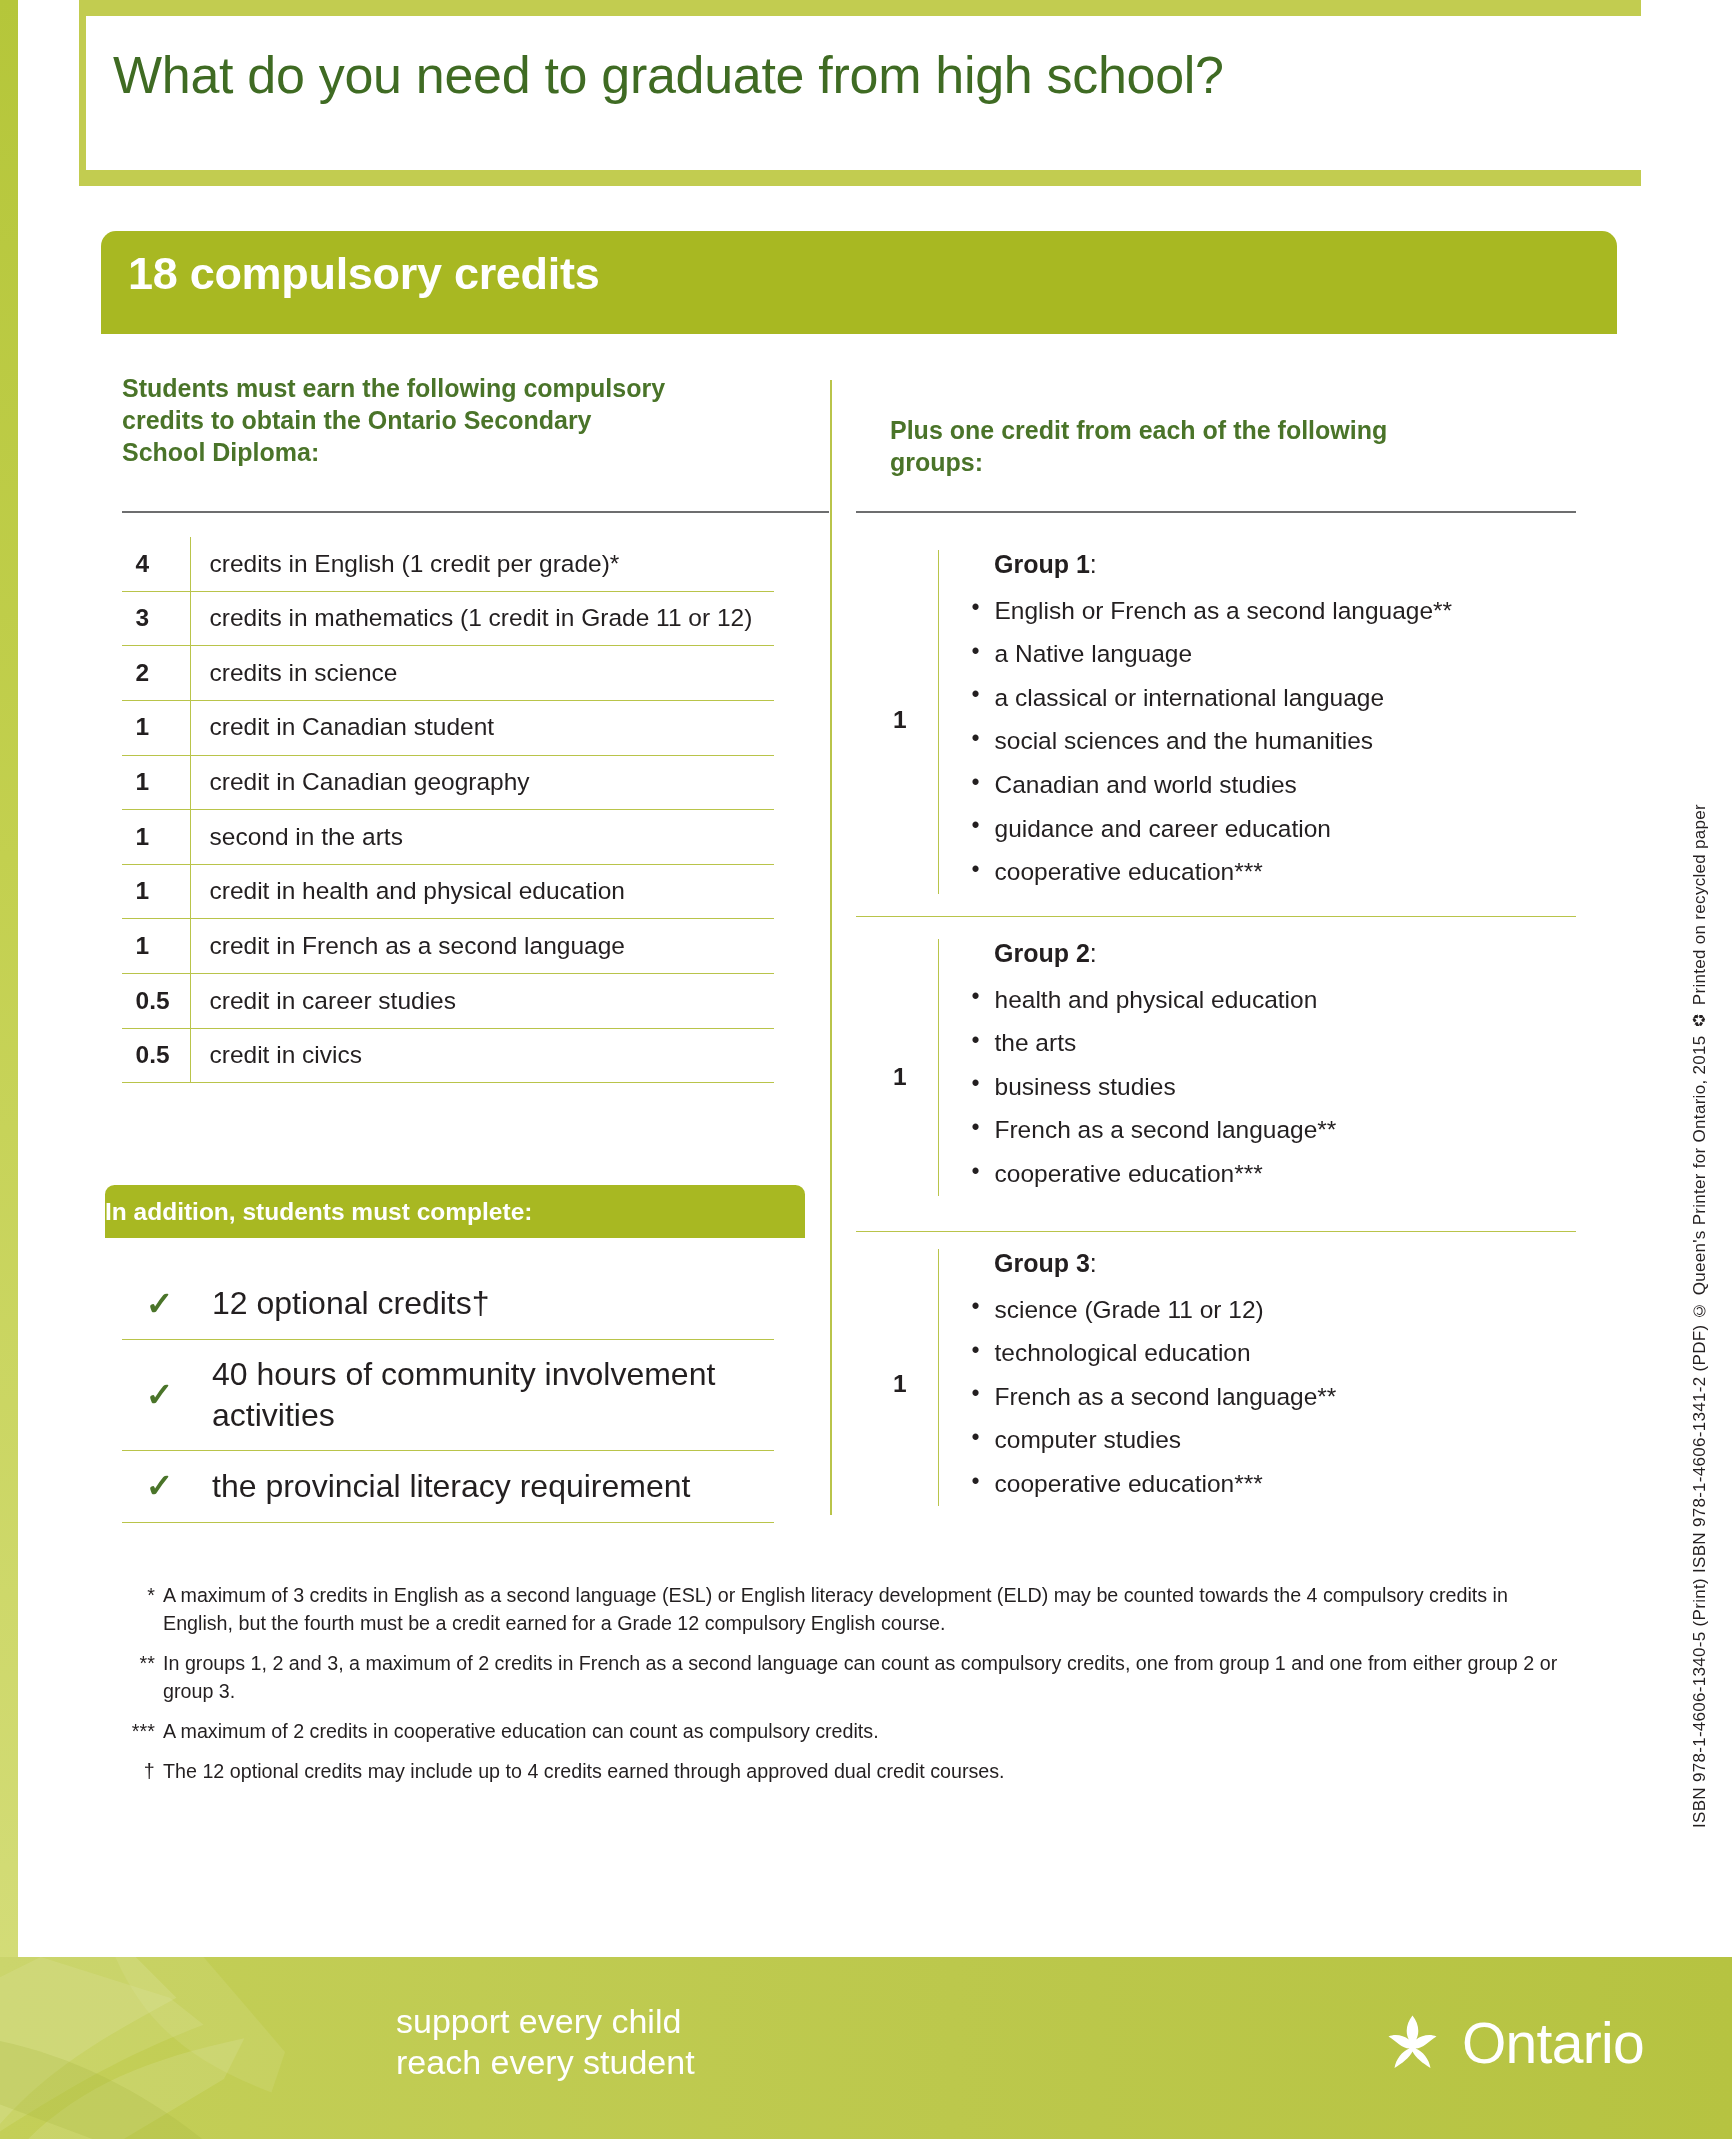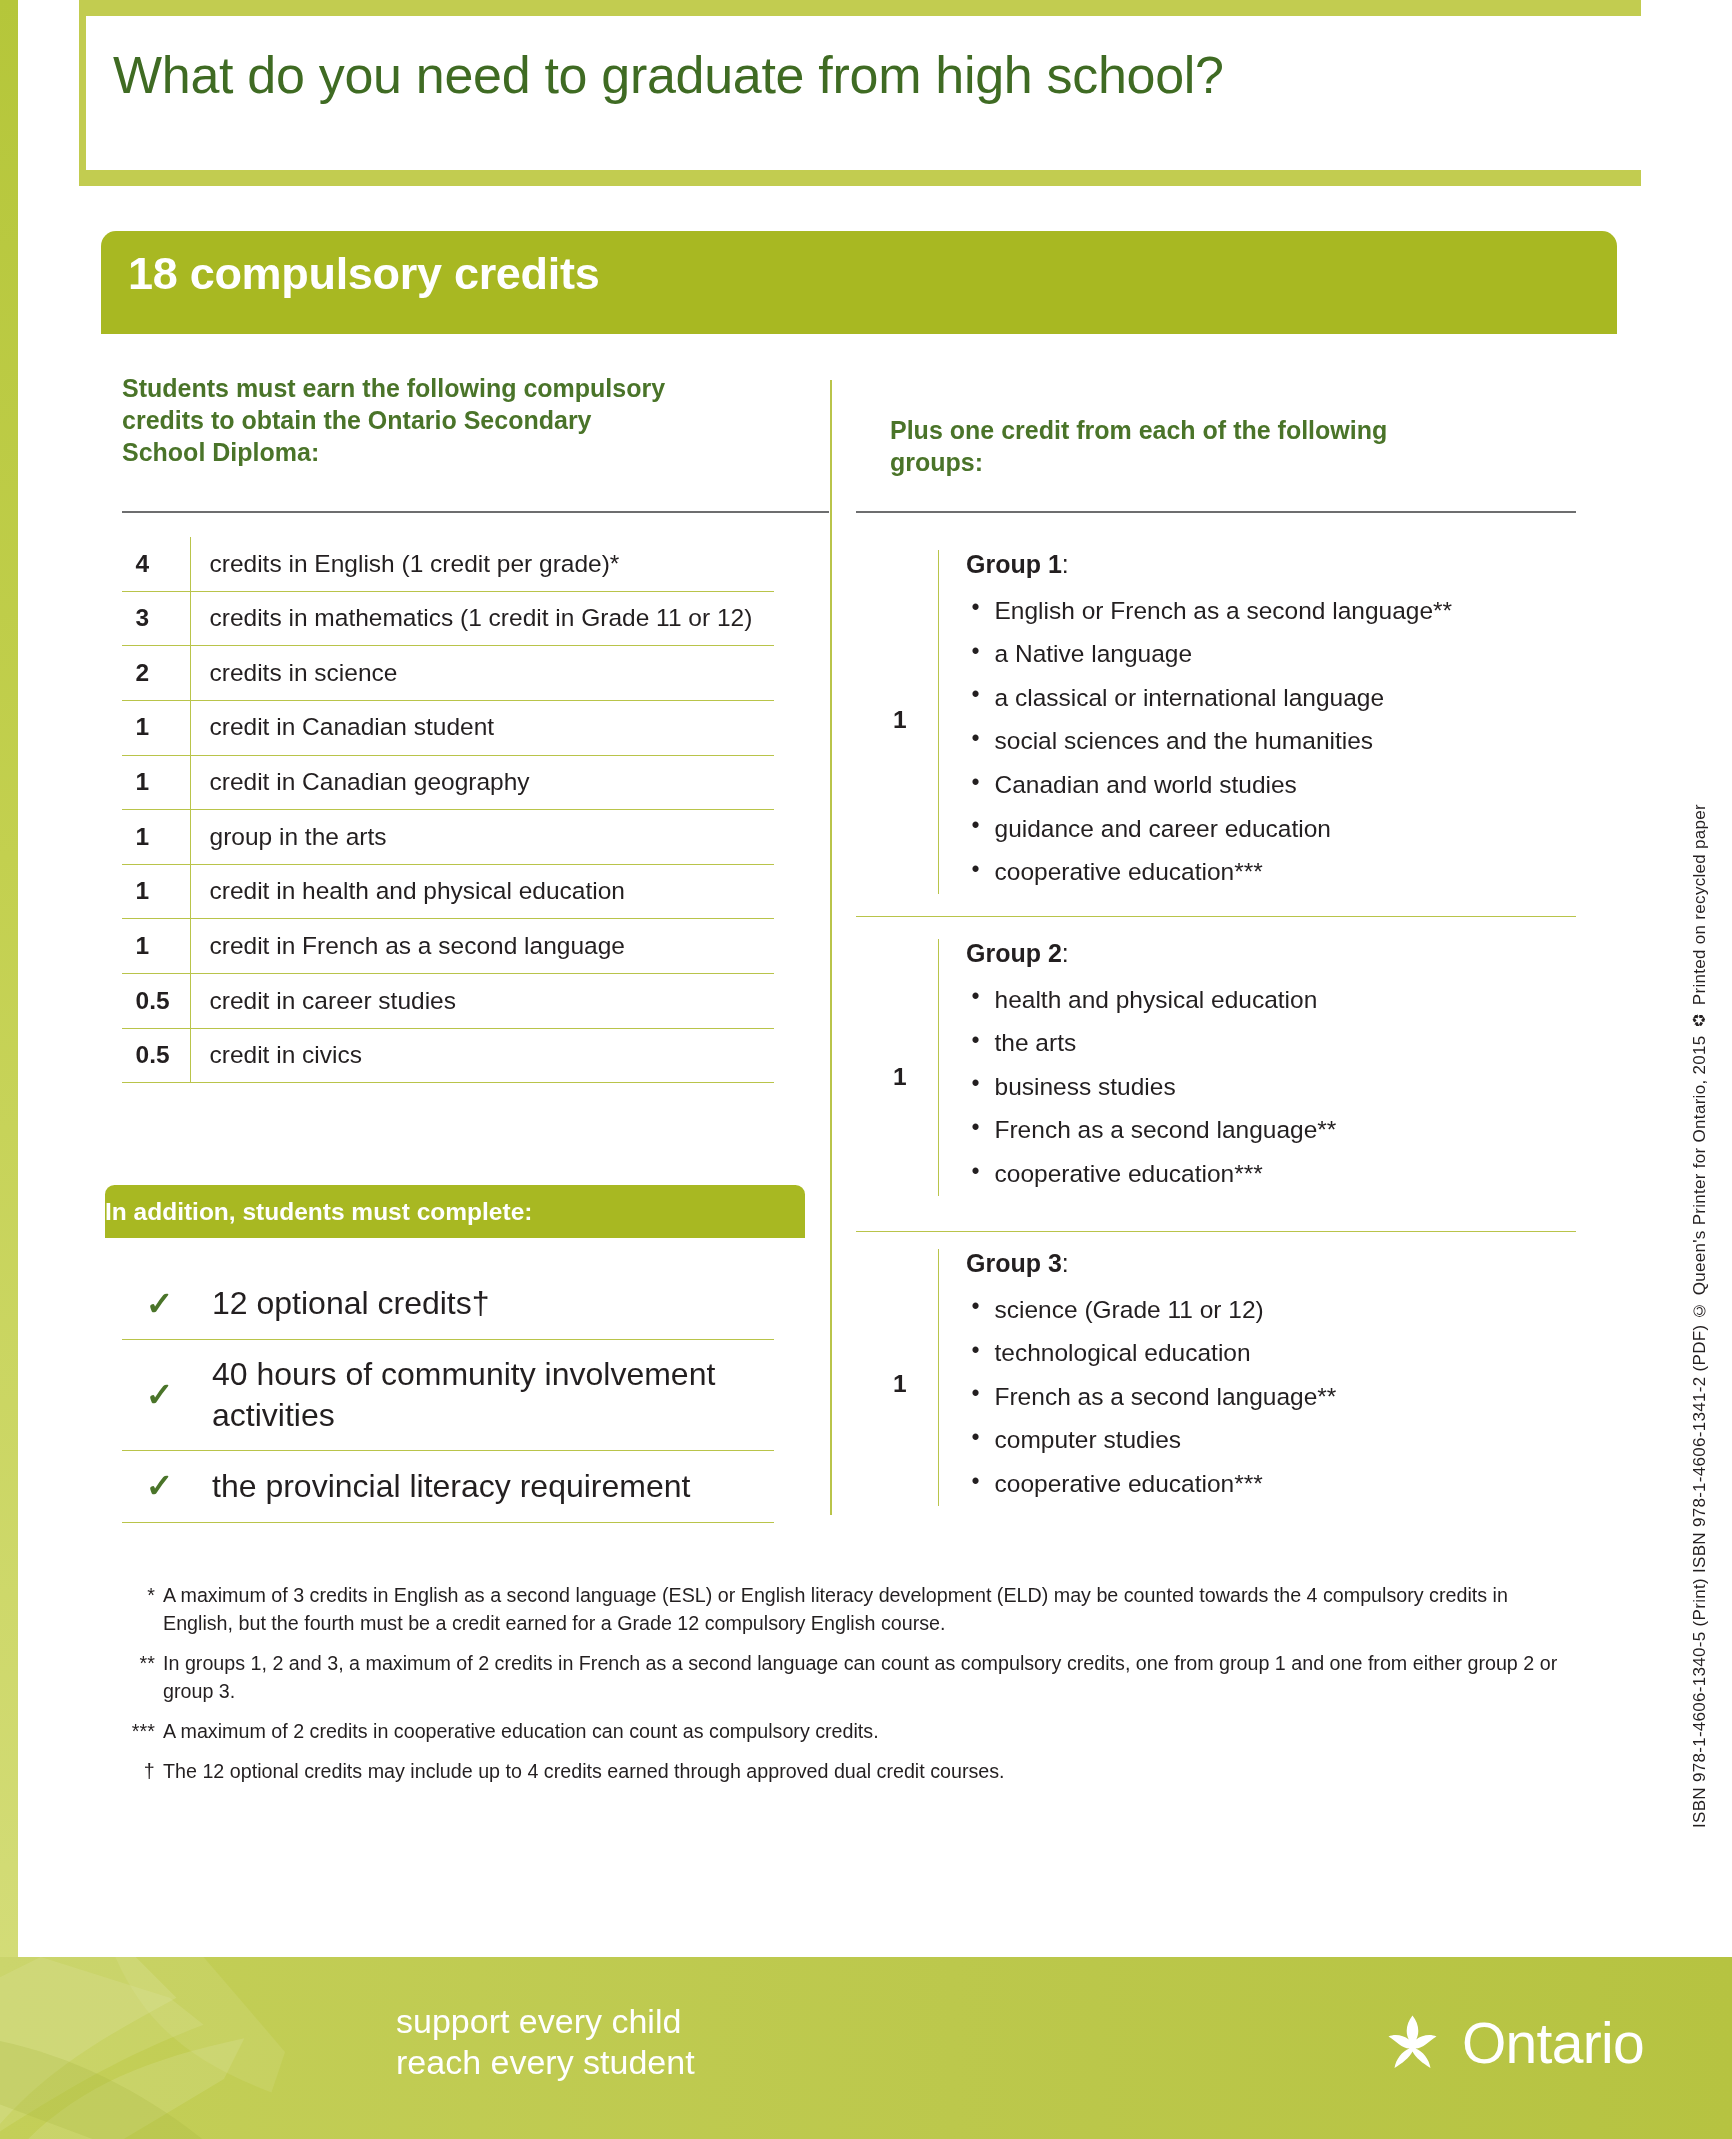--- a/index.html
+++ b/index.html
@@ -194,21 +194,21 @@
   .group-inner {
     margin-left: 82px;
     border-left: 1.4px solid #b9c44a;
     padding-left: 27px;
   }
   .group-title {
     font-size: 25px;
     color: #231f20;
     margin-bottom: 9.5px;
   }
-  .group-title b { font-weight: bold; }
+  .group-title b { font-weight: bold; margin-left: 28px; }
   .group-list { list-style: none; }
   .group-list li {
     font-size: 24.5px;
     color: #231f20;
     line-height: 1.78;
     padding-left: 28.5px;
     position: relative;
   }
   .group-list li:before {
     content: "\2022";
@@ -345,21 +345,21 @@
       <tr>
         <td class="num">1</td>
         <td class="desc">credit in Canadian student</td>
       </tr>
       <tr>
         <td class="num">1</td>
         <td class="desc">credit in Canadian geography</td>
       </tr>
       <tr>
         <td class="num">1</td>
-        <td class="desc">group in the arts</td>
+        <td class="desc">second in the arts</td>
       </tr>
       <tr>
         <td class="num">1</td>
         <td class="desc">credit in health and physical education</td>
       </tr>
       <tr>
         <td class="num">1</td>
         <td class="desc">credit in French as a second language</td>
       </tr>
       <tr>

